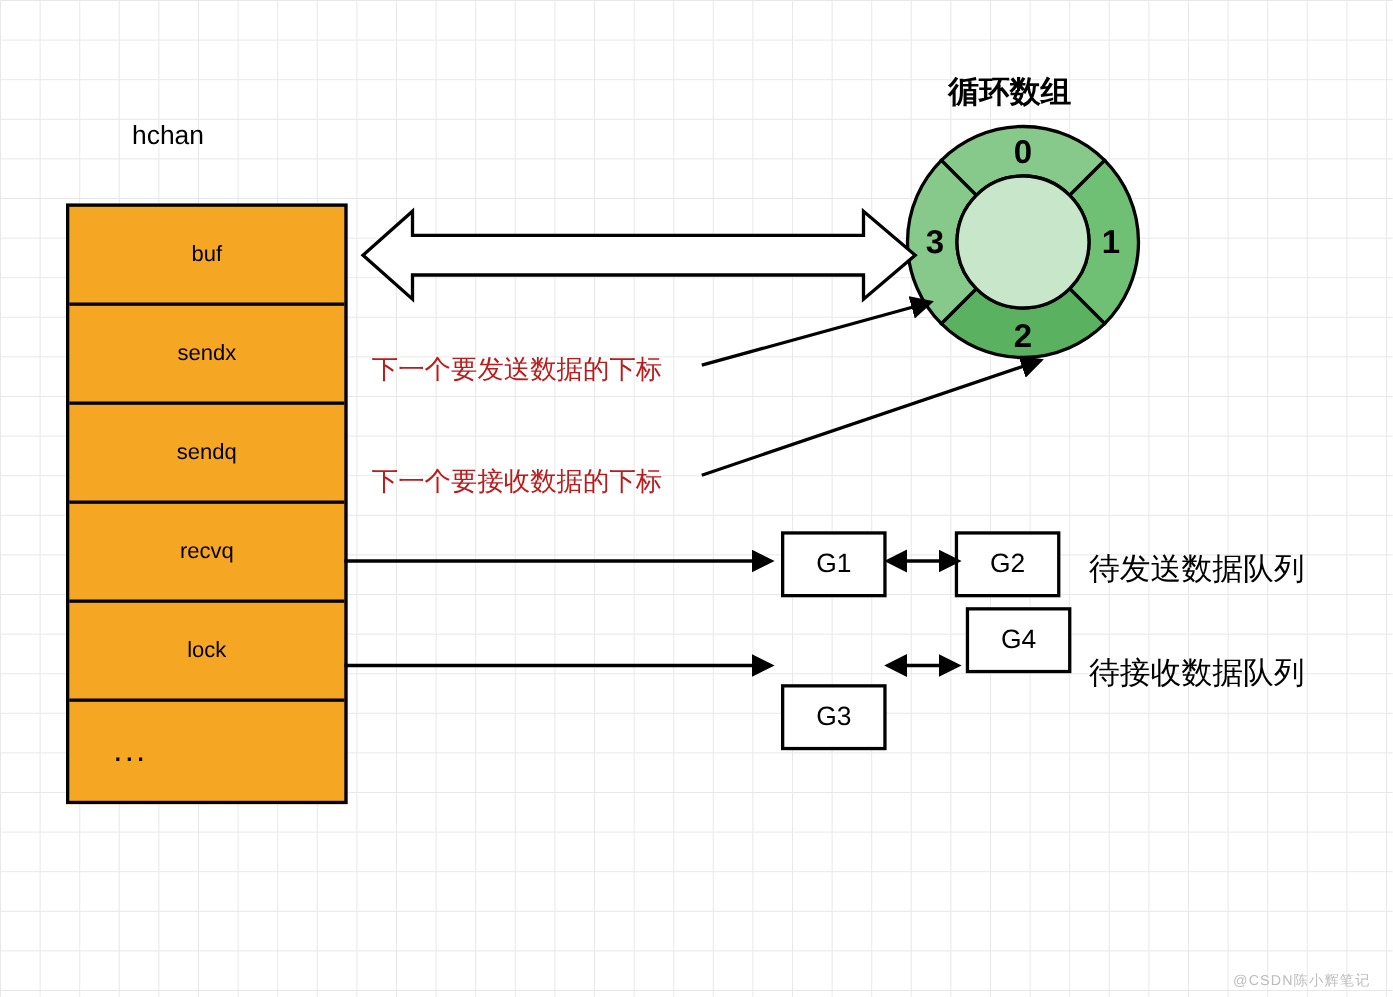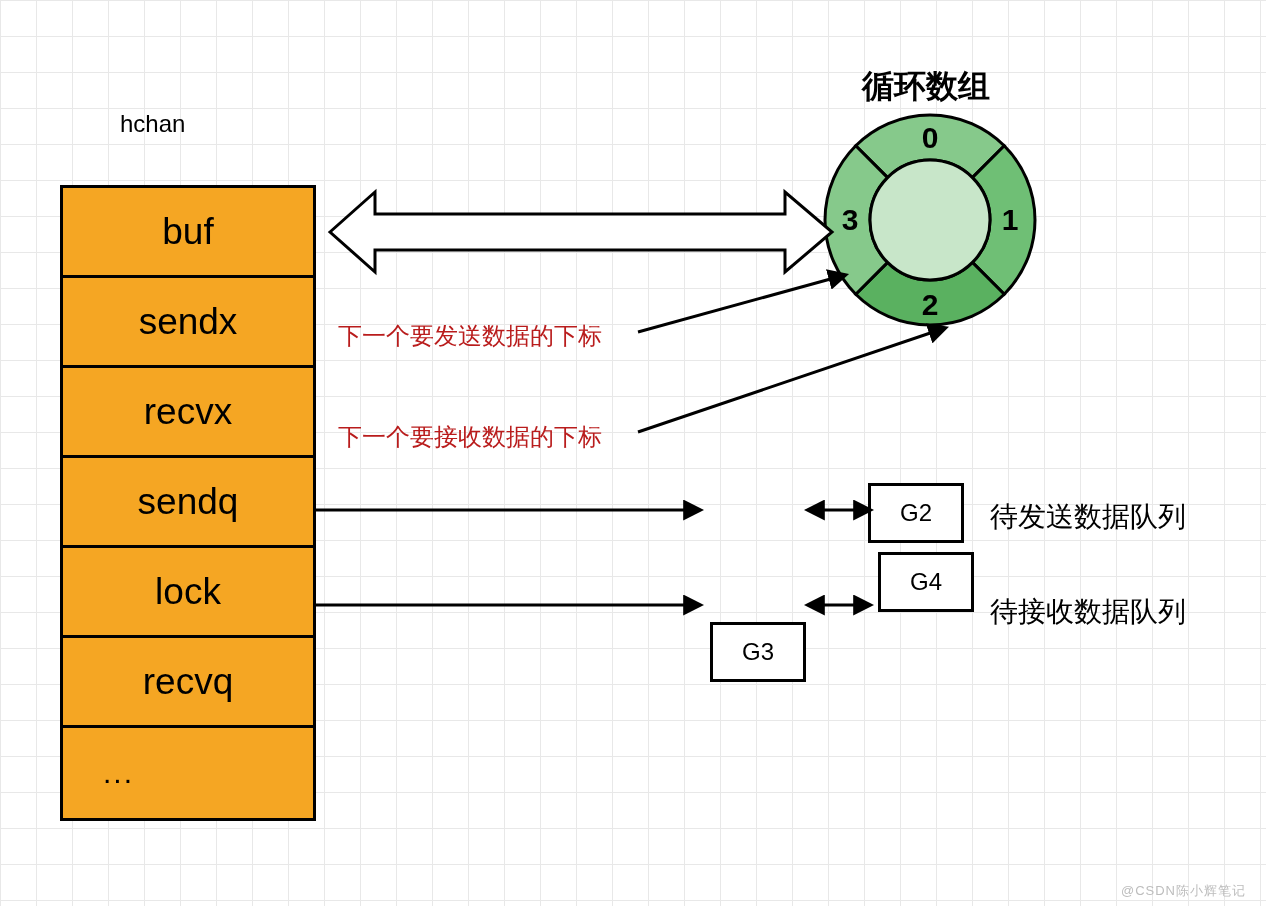--- a/index.html
+++ b/index.html
@@ -37,32 +37,32 @@
     border: 3px solid #000;
     background: #F5A623;
   }
   .struct-row {
     height: 90px;
     box-sizing: border-box;
     border-bottom: 3px solid #000;
     display: flex;
     align-items: center;
     justify-content: center;
-    font-size: 37px;
+    font-size: 20px;
     font-weight: 500;
     color: #000;
   }
   .struct-row:last-child { border-bottom: none; }
   .struct-row.ellipsis { justify-content: flex-start; padding-left: 40px; font-size: 30px; letter-spacing: 2px; }
 
   .ring-title {
     position: absolute;
     left: 862px;
     top: 65px;
-    font-size: 32px;
+    font-size: 28px;
     font-weight: 600;
   }
   .ring {
     position: absolute;
     left: 820px;
     top: 110px;
     width: 220px;
     height: 220px;
   }
   .note {
@@ -119,24 +119,23 @@
 
 <div class="grid-bg"></div>
 
 <div class="canvas">
 
   <div class="struct-title">hchan</div>
 
   <div class="struct-box">
     <div class="struct-row">buf</div>
     <div class="struct-row">sendx</div>
-    <div class="struct-row">recvx</div>
     <div class="struct-row">sendq</div>
+    <div class="struct-row">recvq</div>
     <div class="struct-row">lock</div>
-    <div class="struct-row">recvq</div>
     <div class="struct-row ellipsis">...</div>
   </div>
 
   <div class="ring-title">循环数组</div>
 
   <div class="ring">
     <svg viewBox="0 0 220 220" width="220" height="220">
 
       <defs></defs>
 
@@ -153,20 +152,21 @@
       <text x="110" y="38" text-anchor="middle" font-size="30" font-weight="600" fill="#000">0</text>
       <text x="190" y="120" text-anchor="middle" font-size="30" font-weight="600" fill="#000">1</text>
       <text x="110" y="205" text-anchor="middle" font-size="30" font-weight="600" fill="#000">2</text>
       <text x="30" y="120" text-anchor="middle" font-size="30" font-weight="600" fill="#000">3</text>
     </svg>
   </div>
 
   <div class="note sendx">下一个要发送数据的下标</div>
   <div class="note recvx">下一个要接收数据的下标</div>
 
+  <div class="gbox g1">G1</div>
   <div class="gbox g2">G2</div>
   <div class="gbox g3">G3</div>
   <div class="gbox g4">G4</div>
 
   <div class="qlabel sendq">待发送数据队列</div>
   <div class="qlabel recvq">待接收数据队列</div>
 
   <svg class="overlay">
     <defs>
       <marker id="arrow" viewBox="0 0 10 10" refX="8" refY="5" markerWidth="7" markerHeight="7" orient="auto-start-reverse">

